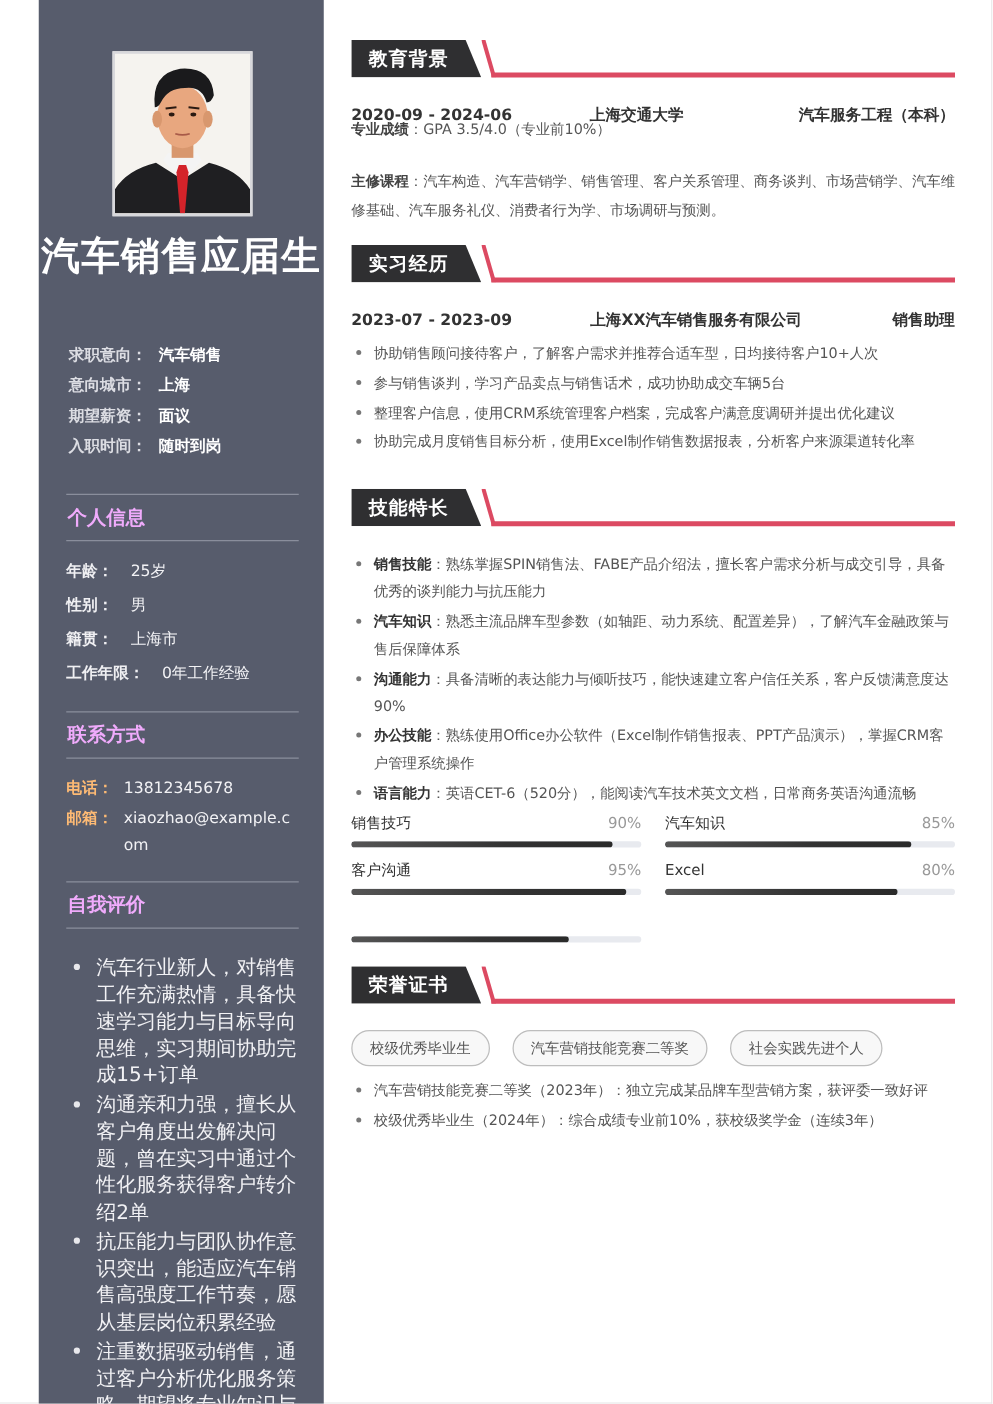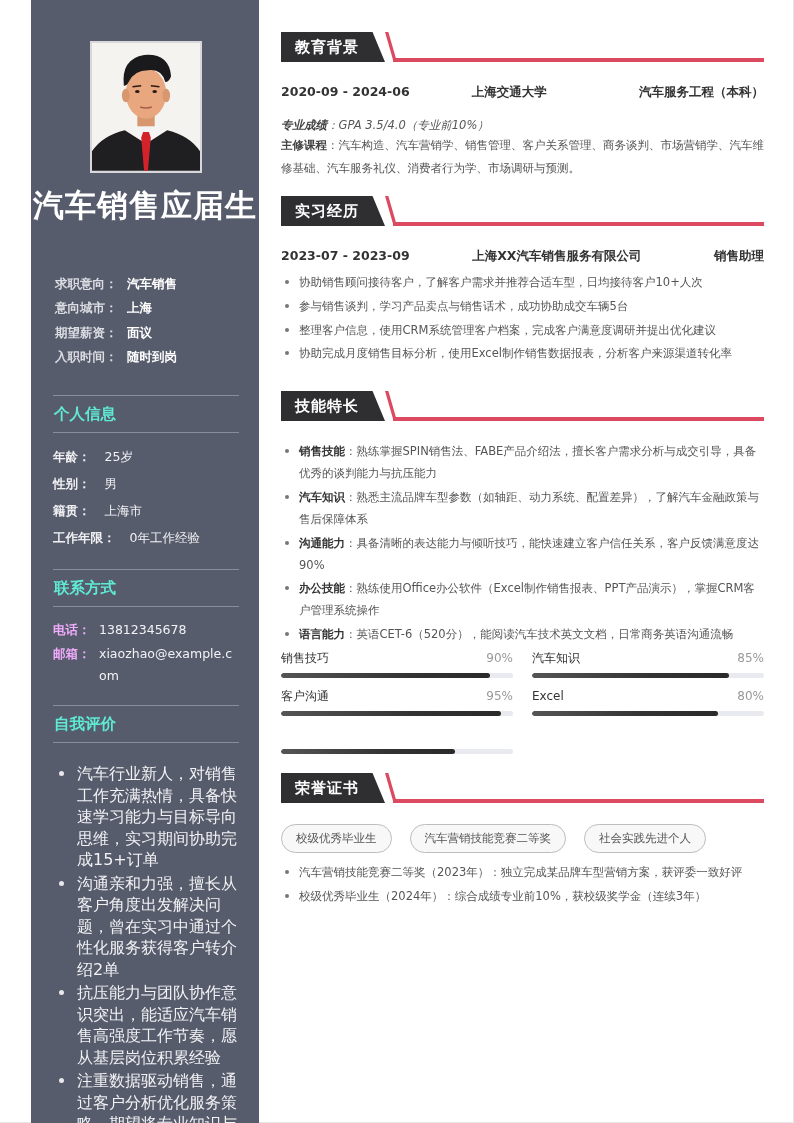--- a/index.html
+++ b/index.html
@@ -14,27 +14,27 @@
   .photo svg { width: 100%; height: 100%; display: block; }
 
   .name { position: absolute; left: 0; top: 186px; width: 228px; text-align: center; font-size: 31px; font-weight: bold; line-height: 38px; letter-spacing: 1px; color: #fff; }
   .intent { position: absolute; left: 24px; top: 272px; width: 190px; }
   .intent .row { display: flex; height: 24.5px; align-items: center; font-size: 12.5px; font-weight: bold; }
   .intent .k { color: #dcdde3; width: 72px; }
   .intent .v { color: #fff; }
 
   .sb-section { position: absolute; left: 22px; width: 186px; }
   .sb-line { height: 1px; background: #8a8e9c; }
-  .sb-title { font-size: 15.5px; font-weight: bold; color: #5eead4; height: 36px; line-height: 36px; padding-left: 1px; }
+  .sb-title { font-size: 15.5px; font-weight: bold; color: #f0abfc; height: 36px; line-height: 36px; padding-left: 1px; }
   .info-list { padding-top: 10px; }
   .info-row { display: flex; font-size: 12.5px; line-height: 27px; }
   .info-row .k { color: #f0f0f3; font-weight: bold; }
   .info-row .v { color: #f2f2f5; padding-left: 14px; }
   .contact-row { display: flex; font-size: 12.5px; line-height: 22px; margin-bottom: 2px; }
-  .contact-row .k { color: #f0abfc; font-weight: bold; flex: 0 0 46px; }
+  .contact-row .k { color: #fdba74; font-weight: bold; flex: 0 0 46px; }
   .contact-row .v { color: #f2f2f5; word-break: break-all; width: 140px; }
 
   .eval-list { list-style: none; padding-top: 20px; }
   .eval-list li { position: relative; padding-left: 24px; font-size: 16px; line-height: 21.5px; color: #f2f2f5; margin-bottom: 2px; }
   .eval-list li::before { content: ""; position: absolute; left: 6px; top: 8px; width: 5px; height: 5px; border-radius: 50%; background: #e8e8ec; }
 
   
   .main { position: absolute; left: 281px; top: 0; width: 483px; }
   .sec-head { position: absolute; left: 0; width: 483px; height: 32px; }
   .sec-head .tab { position: absolute; left: 0; top: 1px; height: 30px; width: 104px; background: #2f2f31; clip-path: polygon(0 0, 88% 0, 100% 100%, 0 100%); }
@@ -176,21 +176,21 @@
           <span>教育背景</span>
         </div>
       <div class="slash"></div>
       <div class="rule"></div>
     </div>
     <div class="edu-row" style="top:84px;">
       <span>2020-09 - 2024-06</span>
       <span style="margin-left:-30px;">上海交通大学</span>
       <span>汽车服务工程（本科）</span>
     </div>
-    <div class="line-text" style="top:114px;font-style:italic;">
+    <div class="line-text" style="top:92px;">
       <b>专业成绩</b><span>：GPA 3.5/4.0（专业前10%）</span>
     </div>
     <div class="line-text" style="top:134px;">
       <b>主修课程</b><span>：汽车构造、汽车营销学、销售管理、客户关系管理、商务谈判、市场营销学、汽车维修基础、汽车服务礼仪、消费者行为学、市场调研与预测。</span>
     </div>
 
     <div class="sec-head" style="top:195px;">
       <div class="tab">
           <span>实习经历</span>
         </div>

